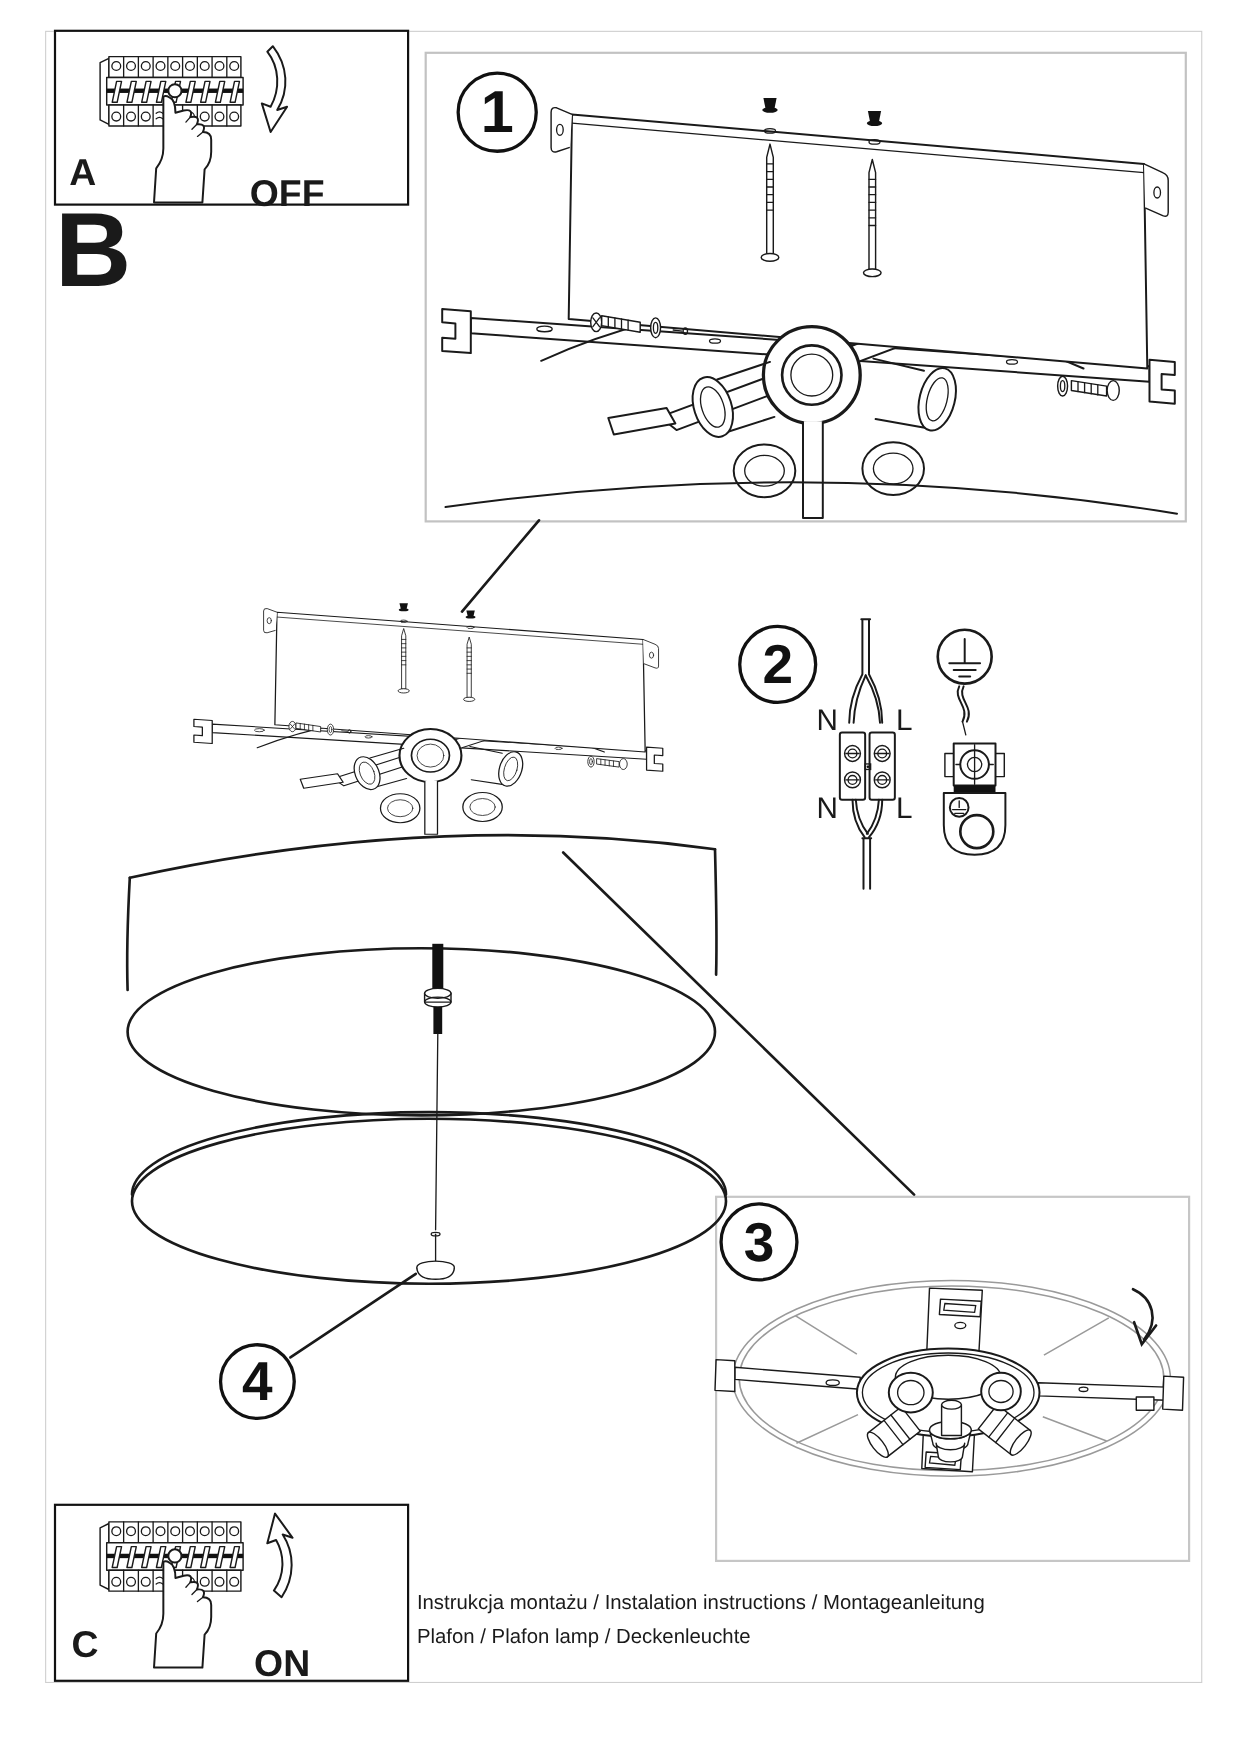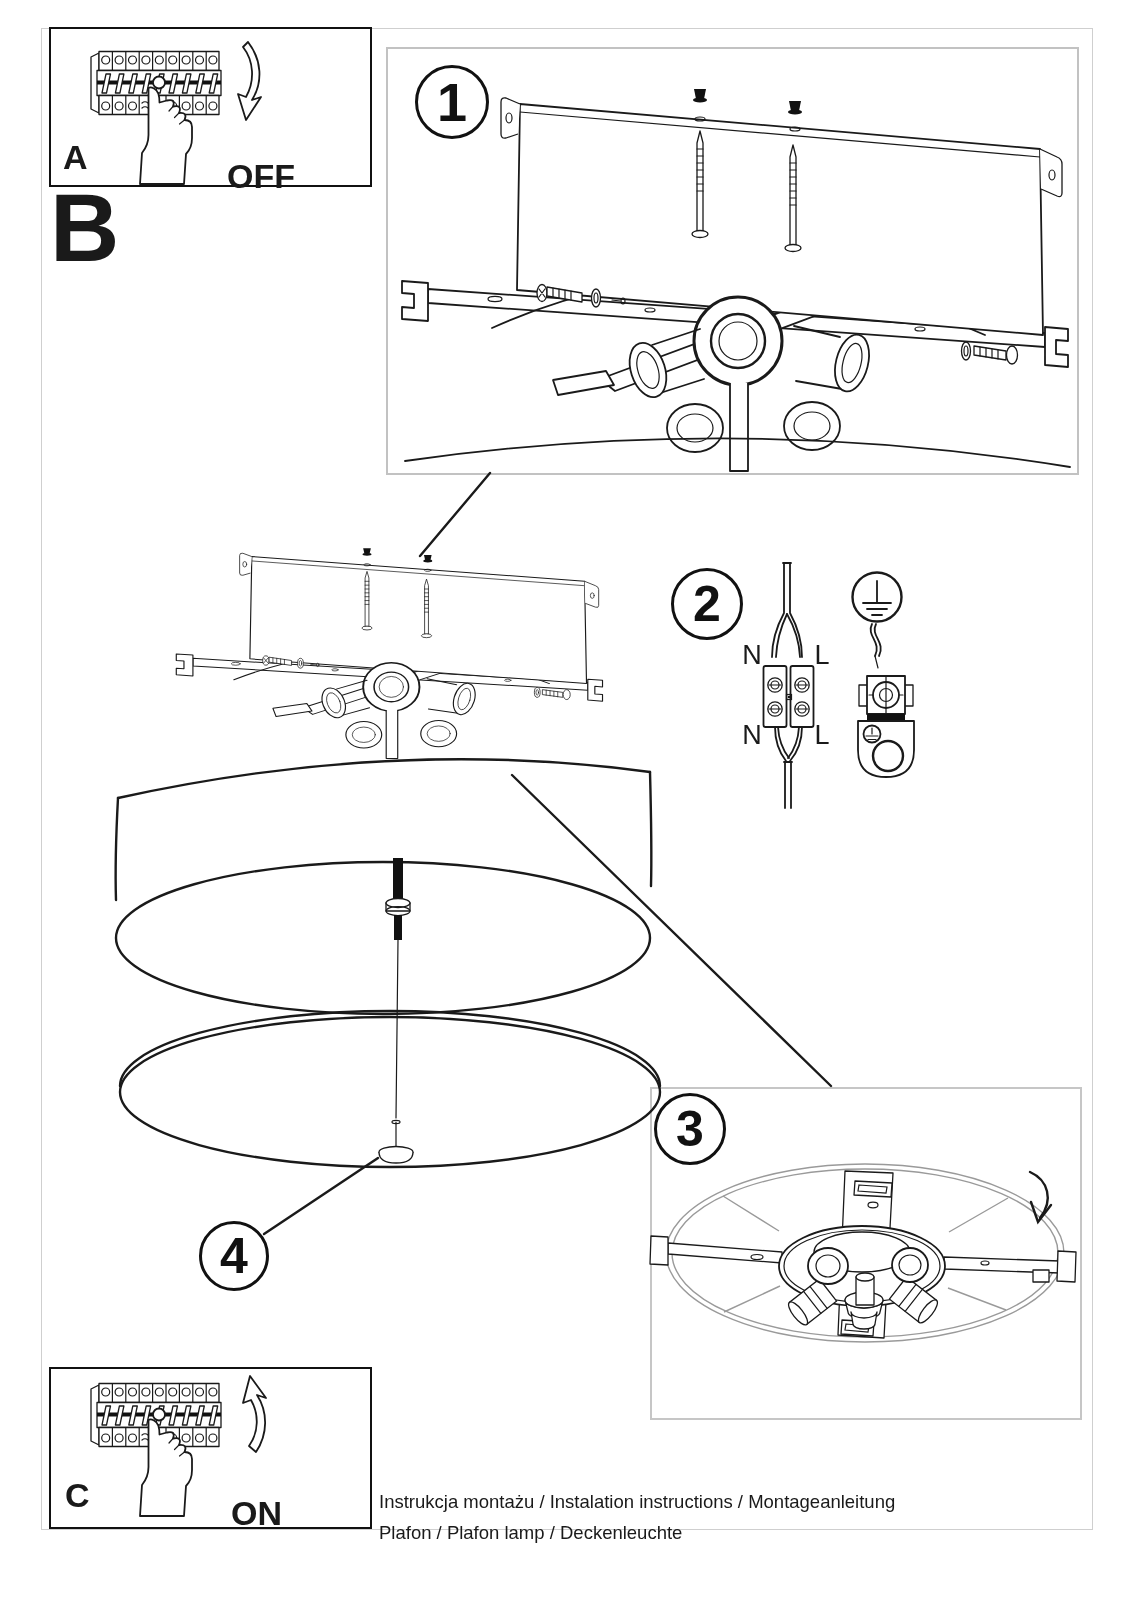--- a/index.html
+++ b/index.html
@@ -21,21 +21,21 @@
   .c3{left:654px;top:1093px;width:66px;height:66px;font-size:50px;}
   .c4{left:199px;top:1221px;width:64px;height:64px;font-size:50px;}
   .big-letter{left:50px;top:180px;font-size:96px;font-weight:700;line-height:1;}
   .panel-letter{font-size:34px;font-weight:700;line-height:1;}
   .la{left:63px;top:140px;} .lc{left:65px;top:1478px;}
   .switch-label{font-size:34px;font-weight:700;line-height:1;margin-top:35px;}
   .loff{left:227px;top:124px;} .lon{left:231px;top:1461px;text-align:center;}
   .wire-label{font-size:27px;font-weight:400;width:28px;text-align:center;line-height:1;}
   .nt{left:738px;top:642px;} .lt{left:808px;top:642px;}
   .nb{left:738px;top:722px;} .lb{left:808px;top:722px;}
-  .footer{left:379px;top:1486px;font-size:18.5px;line-height:31px;color:#1a1a1a;}
+  .footer{left:379px;top:1441px;font-size:18.5px;line-height:31px;color:#1a1a1a;}
   
   .ln{fill:none;stroke:#1a1a1a;stroke-width:1.8;stroke-linecap:round;stroke-linejoin:round;}
   .ln1{fill:none;stroke:#1a1a1a;stroke-width:1.2;stroke-linecap:round;}
   .ln2{fill:none;stroke:#1a1a1a;stroke-width:2.4;stroke-linecap:round;}
   .wf{fill:#fff;stroke:#1a1a1a;stroke-width:1.8;stroke-linejoin:round;}
   .wf1{fill:#fff;stroke:#1a1a1a;stroke-width:1.3;stroke-linejoin:round;}
   .bk{fill:#111;stroke:none;}
   .gy{fill:none;stroke:#9a9a9a;stroke-width:1.4;}
 </style>
 </head>

